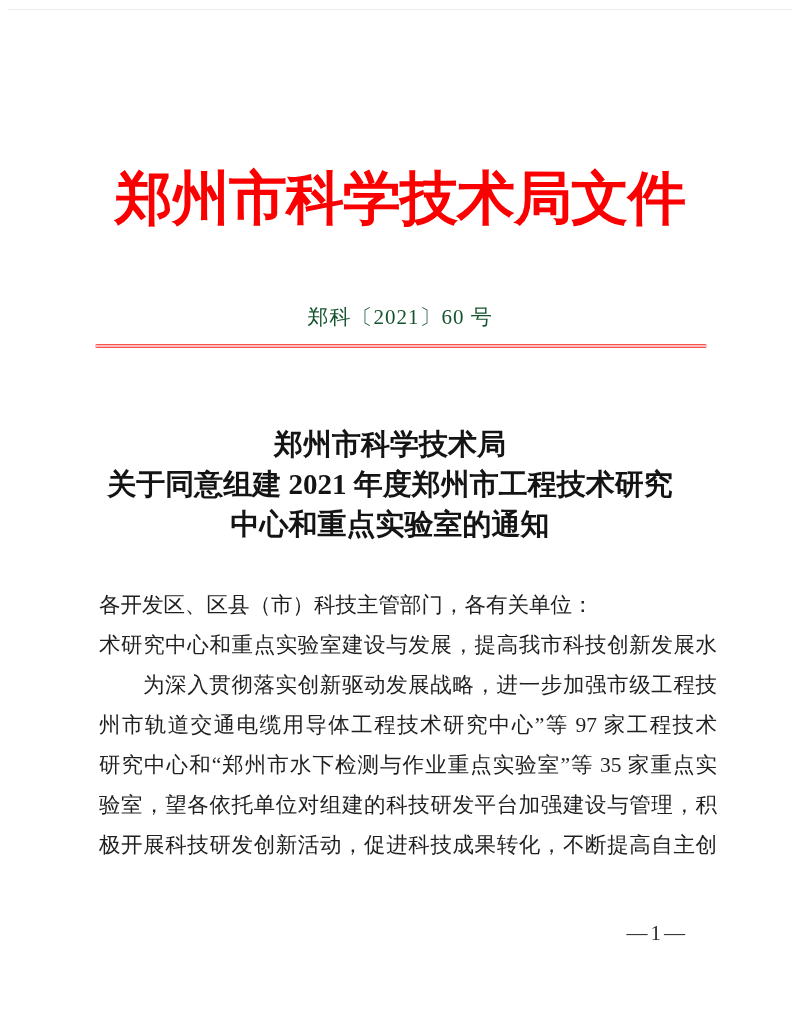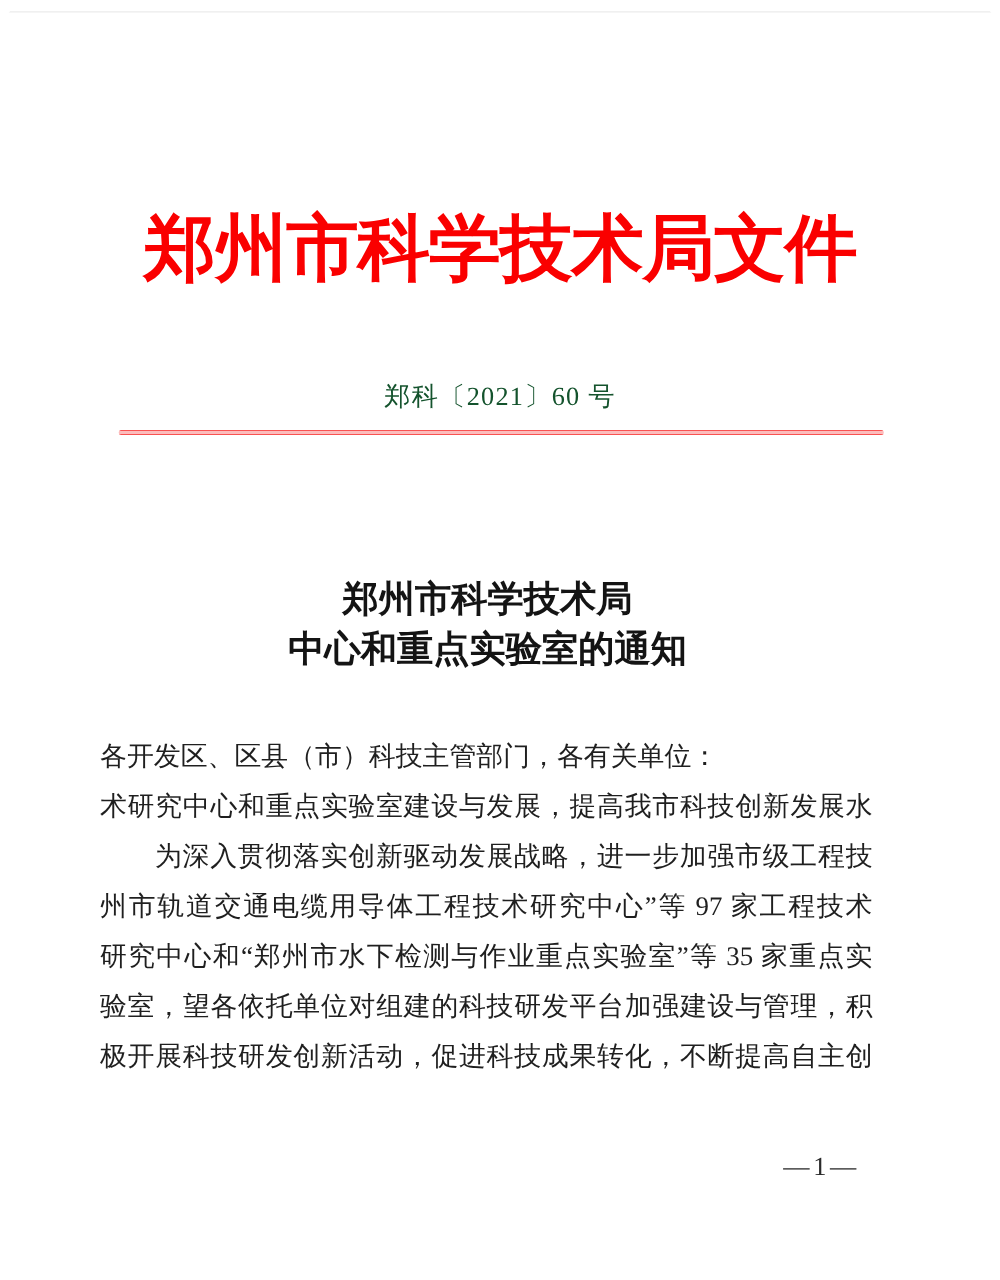--- a/index.html
+++ b/index.html
@@ -40,24 +40,24 @@
   .red-rule {
     position: absolute; top: 344px; left: 95px;
     width: 612px; height: 4px;
     background: linear-gradient(to bottom,
       var(--rule-red) 0 1px, #fcbcbc 1px 3px, var(--rule-red) 3px 4px);
   }
   .title-block {
     position: absolute; top: 424px; left: 0;
     width: 780px; text-align: center;
     font-size: 29px; line-height: 40px;
-    font-weight: bold; color: #141414; margin-top: 36px;
+    font-weight: bold; color: #141414;
   }
   .body-text {
-    position: absolute; top: 585px; left: 80px;
+    position: absolute; top: 585px; left: 99px;
     width: 618px;
     font-size: 21.5px; line-height: 40px;
     color: var(--ink);
   }
   .body-line {
     height: 40px;
     text-align: justify; text-align-last: justify;
     white-space: nowrap; overflow: visible;
   }
   .body-line.salutation {
@@ -78,20 +78,21 @@
   <div class="scan-edge"></div>
 
   <div class="red-header">郑州市科学技术局文件</div>
 
   <div class="doc-number">郑科〔2021〕60 号</div>
 
   <div class="red-rule"></div>
 
   <div class="title-block">
     <div class="title-line">郑州市科学技术局</div>
+    <div class="title-line">关于同意组建 2021 年度郑州市工程技术研究</div>
     <div class="title-line">中心和重点实验室的通知</div>
   </div>
 
   <div class="body-text">
     <div class="body-line salutation">各开发区、区县（市）科技主管部门，各有关单位：</div>
     <div class="body-line">术研究中心和重点实验室建设与发展，提高我市科技创新发展水</div>
     <div class="body-line indent">为深入贯彻落实创新驱动发展战略，进一步加强市级工程技</div>
     <div class="body-line">州市轨道交通电缆用导体工程技术研究中心”等 97 家工程技术</div>
     <div class="body-line">研究中心和“郑州市水下检测与作业重点实验室”等 35 家重点实</div>
     <div class="body-line">验室，望各依托单位对组建的科技研发平台加强建设与管理，积</div>

